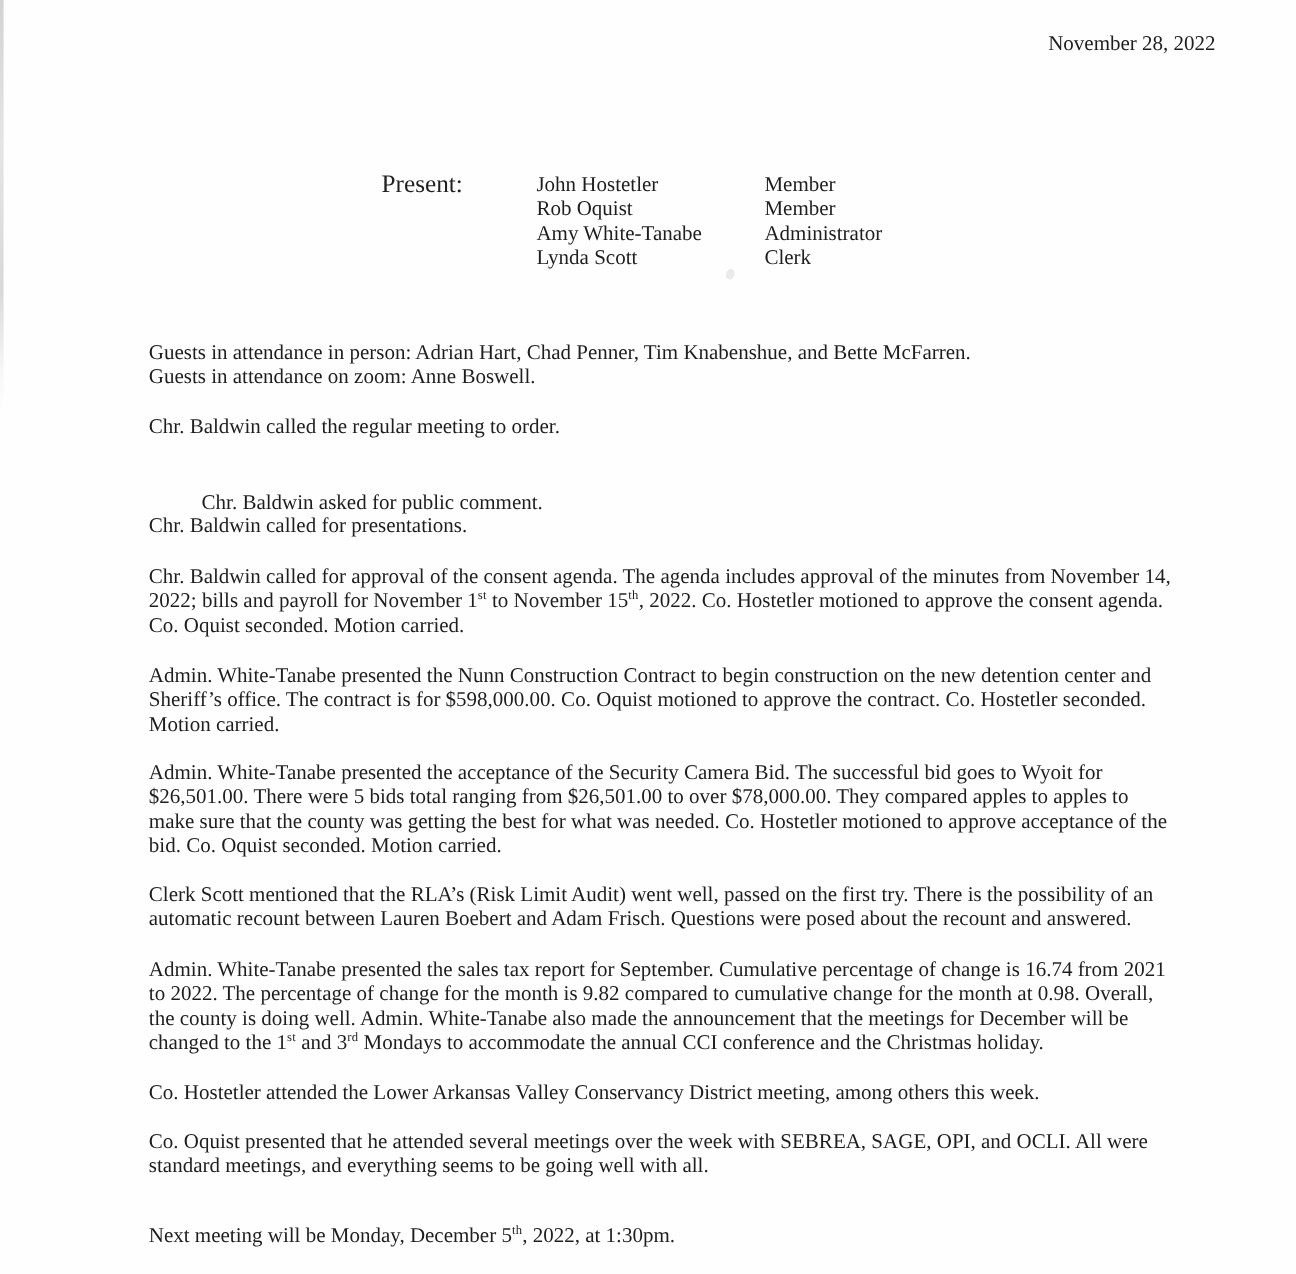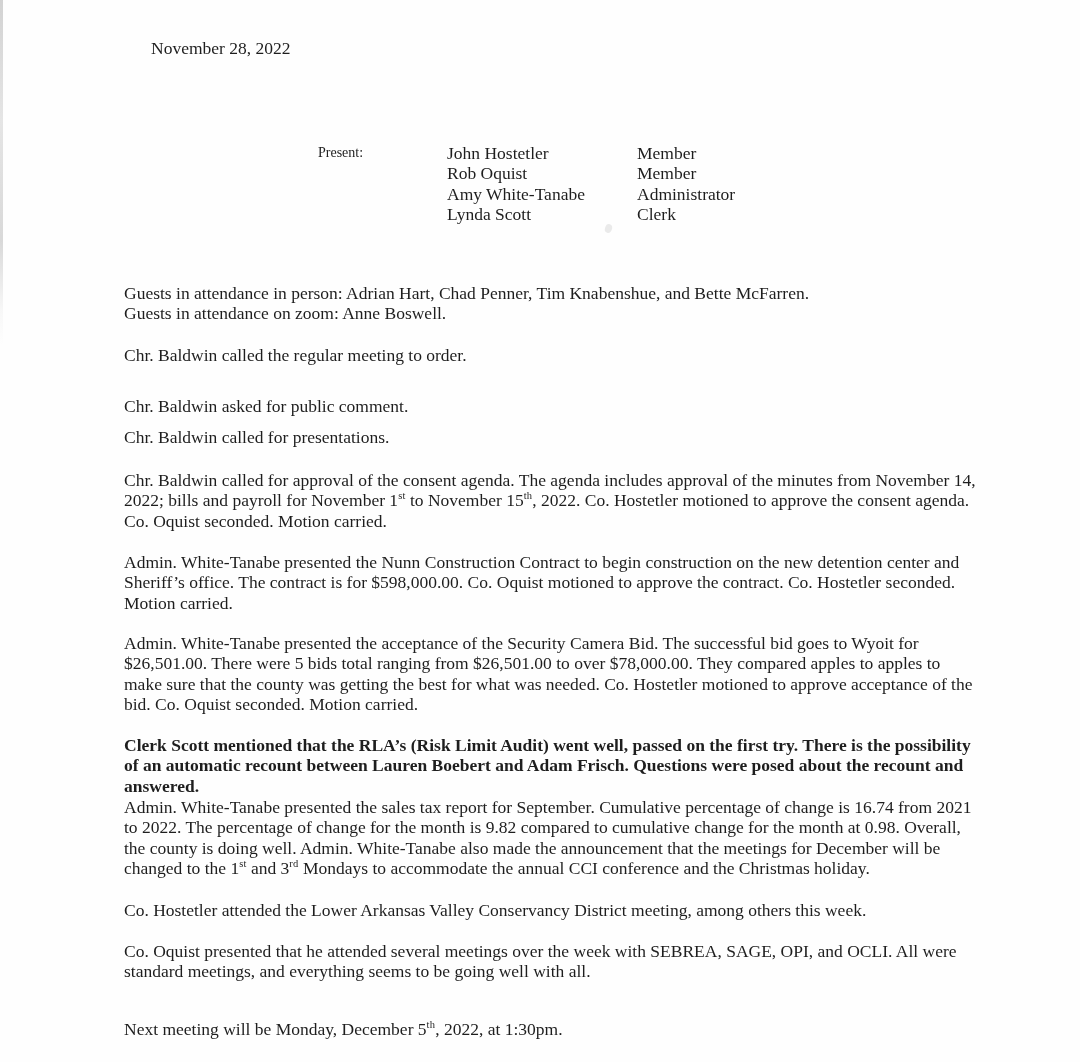--- a/index.html
+++ b/index.html
@@ -17,34 +17,34 @@
     position: absolute;
     left: 124px;
     width: 856px;
     margin: 0;
     font-size: 17.5px;
     line-height: 20.4px;
     color: #1e1e1e;
   }
   .date-line {
     position: absolute;
-    top: 38px;
+    top: 26px;
     left: 151px;   
     width: 862px;
-    text-align: left;
+    text-align: right;
     font-size: 17.5px;
     line-height: 20.4px;
     margin: 0;
   }
   .opening-line { top: 99px; }
   .present-label {
     position: absolute;
     top: 143px;
     left: 318px;
-    font-size: 14px;
+    font-size: 21px;
     line-height: 20.4px;
   }
   .present-table {
     position: absolute;
     top: 143px;
     left: 447px;
     font-size: 17.5px;
     line-height: 20.4px;
   }
   .present-row { display: flex; }
@@ -103,25 +103,25 @@
         </div>
         <div class="present-row">
           <span class="attendee-name">Lynda Scott</span>
           <span class="attendee-role">Clerk</span>
         </div>
       </div>
 
     <div>
         <p class="para" style="top: 283px;"><span>Guests in attendance in person: Adrian Hart, Chad Penner, Tim Knabenshue, and Bette McFarren.</span><br><span>Guests in attendance on zoom: Anne Boswell.</span></p>
         <p class="para" style="top: 345px;"><span>Chr. Baldwin called the regular meeting to order.</span></p>
-        <p class="para" style="top: 396px;"><span>Chr. Baldwin asked for public comment.</span></p>
+        <p class="para" style="top: 408px; margin-left: 44px;"><span>Chr. Baldwin asked for public comment.</span></p>
         <p class="para" style="top: 427px;"><span>Chr. Baldwin called for presentations.</span></p>
         <p class="para" style="top: 470px;"><span>Chr. Baldwin called for approval of the consent agenda. The agenda includes approval of the minutes from November 14, 2022; bills and payroll for November 1</span><sup>st</sup><span> to November 15</span><sup>th</sup><span>, 2022. Co. Hostetler motioned to approve the consent agenda. Co. Oquist seconded. Motion carried.</span></p>
         <p class="para" style="top: 552px;"><span>Admin. White-Tanabe presented the Nunn Construction Contract to begin construction on the new detention center and Sheriff’s office. The contract is for $598,000.00. Co. Oquist motioned to approve the contract. Co. Hostetler seconded. Motion carried.</span></p>
         <p class="para" style="top: 633px;"><span>Admin. White-Tanabe presented the acceptance of the Security Camera Bid. The successful bid goes to Wyoit for $26,501.00. There were 5 bids total ranging from $26,501.00 to over $78,000.00. They compared apples to apples to make sure that the county was getting the best for what was needed. Co. Hostetler motioned to approve acceptance of the bid. Co. Oquist seconded. Motion carried.</span></p>
-        <p class="para" style="top: 735px; font-weight: bold;"><span>Clerk Scott mentioned that the RLA’s (Risk Limit Audit) went well, passed on the first try. There is the possibility of an automatic recount between Lauren Boebert and Adam Frisch. Questions were posed about the recount and answered.</span></p>
+        <p class="para" style="top: 735px;"><span>Clerk Scott mentioned that the RLA’s (Risk Limit Audit) went well, passed on the first try. There is the possibility of an automatic recount between Lauren Boebert and Adam Frisch. Questions were posed about the recount and answered.</span></p>
         <p class="para" style="top: 797px;"><span>Admin. White-Tanabe presented the sales tax report for September. Cumulative percentage of change is 16.74 from 2021 to 2022. The percentage of change for the month is 9.82 compared to cumulative change for the month at 0.98. Overall, the county is doing well. Admin. White-Tanabe also made the announcement that the meetings for December will be changed to the 1</span><sup>st</sup><span> and 3</span><sup>rd</sup><span> Mondays to accommodate the annual CCI conference and the Christmas holiday.</span></p>
         <p class="para" style="top: 900px;"><span>Co. Hostetler attended the Lower Arkansas Valley Conservancy District meeting, among others this week.</span></p>
         <p class="para" style="top: 941px;"><span>Co. Oquist presented that he attended several meetings over the week with SEBREA, SAGE, OPI, and OCLI. All were standard meetings, and everything seems to be going well with all.</span></p>
         <p class="para" style="top: 1019px;"><span>Next meeting will be Monday, December 5</span><sup>th</sup><span>, 2022, at 1:30pm.</span></p>
       </div>
   </div>
 </div>
 
 </body></html>

